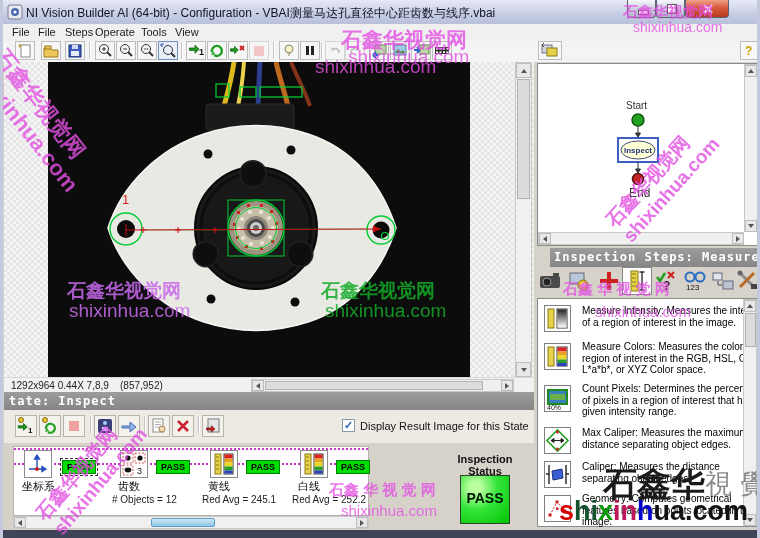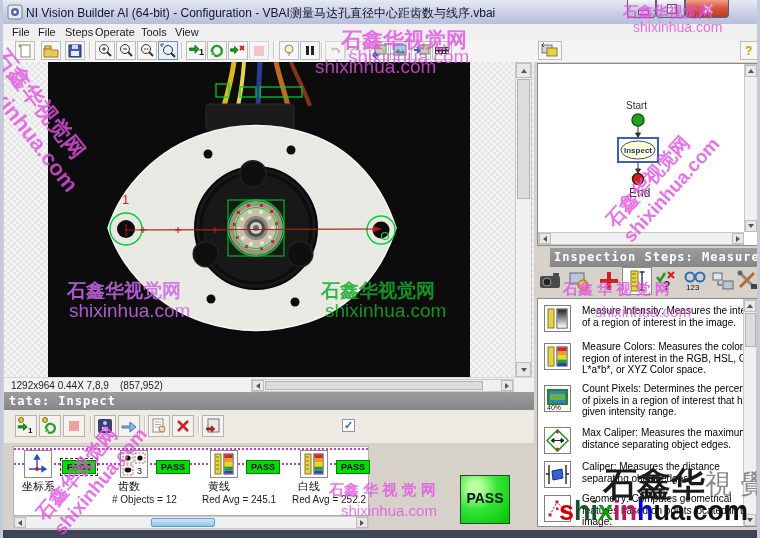--- a/index.html
+++ b/index.html
@@ -357,20 +357,21 @@
         <path d="M5 5 L15 15 M15 5 L5 15" stroke="#cc2233" stroke-width="2.6"></path>
         </svg></div>
     <div class="tsep" style="left:194px;top:6px"></div>
     <div class="stb" style="left:198px">
       <svg width="20" height="20">
         <rect x="5" y="3" width="11" height="13" fill="#e8e8e8" stroke="#777"></rect>
           <path d="M3 13 h7 v-3 l5 4.5 -5 4.5 v-3 h-7 z" transform="scale(.7) translate(2,4)" fill="#c22" stroke="#701010"></path>
         </svg></div>
     <div class="abs cb" style="left:338px;top:9px">
       <span>✓</span></div>
+    <div class="abs" style="left:356px;top:10px;font-size:11px;color:#111">Display Result Image for this State</div>
   </div>
 
   <div class="abs strip">
     <div class="dotline" style="top:1px"></div>
     <div class="dotline" style="top:16px"></div>
 
     <div class="stepicon" style="left:10px">
       <svg width="26" height="26">
         <path d="M12 4 v15 M12 4 l-2.5 4 h5 z" stroke="#2a4fc0" fill="#2a4fc0" stroke-width="1.4"></path>
         <path d="M4 18 h17 M21 18 l-4 -2.5 v5 z" stroke="#2a4fc0" fill="#2a4fc0" stroke-width="1.4"></path>
@@ -427,20 +428,24 @@
   <div class="abs vscroll" style="left:10px;top:516px;width:356px;height:13px">
     <div class="abs sbtn" style="left:0;top:0;width:12px;height:11px">
         <div class="tri-lf"></div>
       </div>
     <div class="abs aquathumb" style="left:137px;top:1px;width:64px;height:9px"></div>
     <div class="abs sbtn" style="left:342px;top:0;width:12px;height:11px">
         <div class="tri-rt"></div>
       </div>
   </div>
 
+  <div class="abs" style="left:432px;top:453px;width:100px;text-align:center;font-size:11px;font-weight:bold;color:#111;line-height:12px">
+    <div>Inspection</div>
+    <div>Status</div>
+  </div>
   <div class="abs pass-big">PASS</div>
 
   <div class="abs rpanel">
 
     <div class="abs whitebox" style="left:3px;top:1px;width:222px;height:183px">
       <div class="abs" style="left:88px;top:36px;font-size:10px;color:#333">Start</div>
       <svg class="abs" style="left:0;top:0" width="220px" height="168px">
         <circle cx="100" cy="56" r="6" fill="#22a022" stroke="#0d5c0d" stroke-width="1.5"></circle>
         <path d="M100 62 V73 M100 73 l-2.5 -4 h5 z" stroke="#333" fill="#333"></path>
         <rect x="80" y="74" width="40" height="24" fill="#fff" stroke="#3c5fc0" stroke-width="2"></rect>

